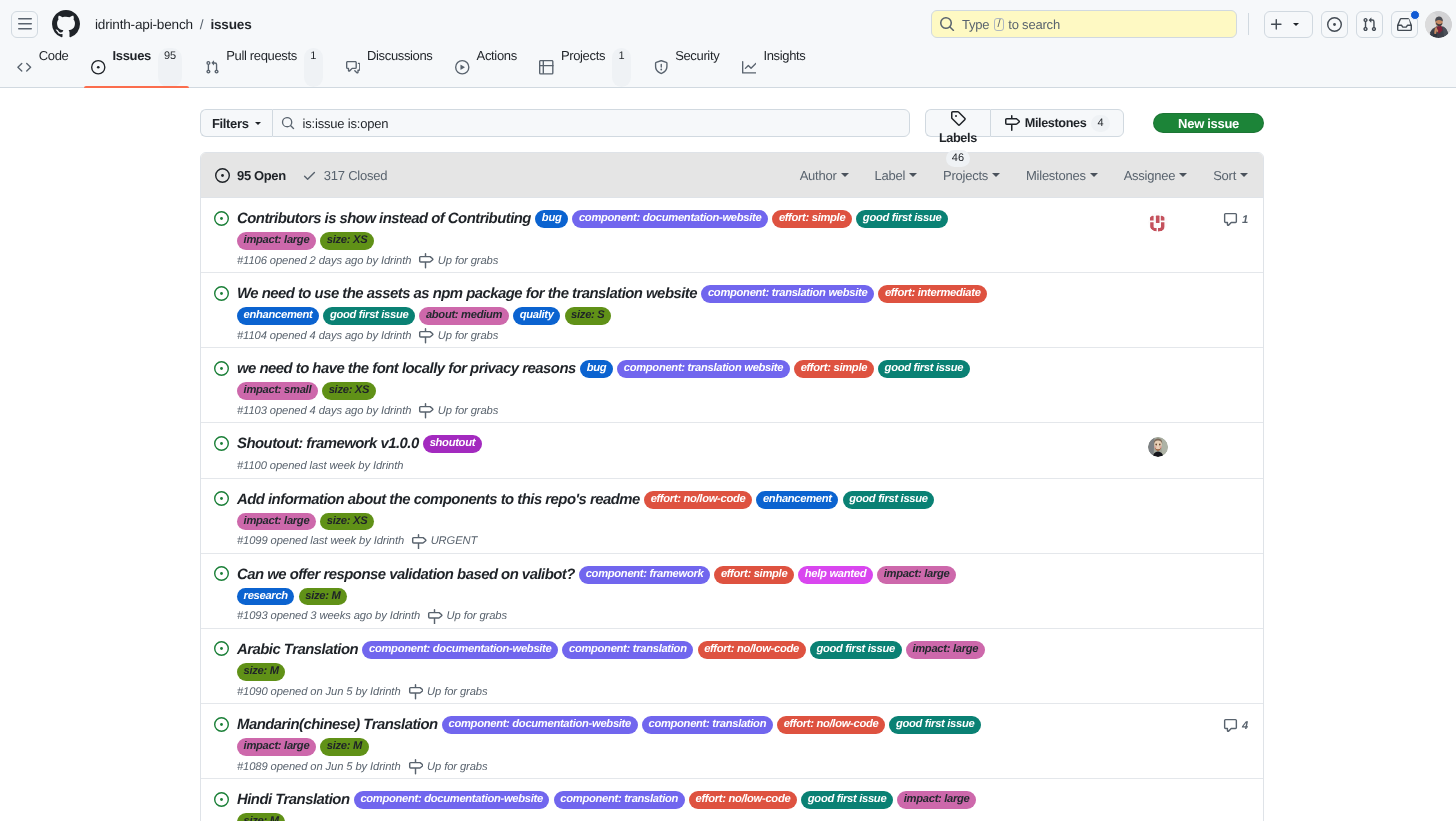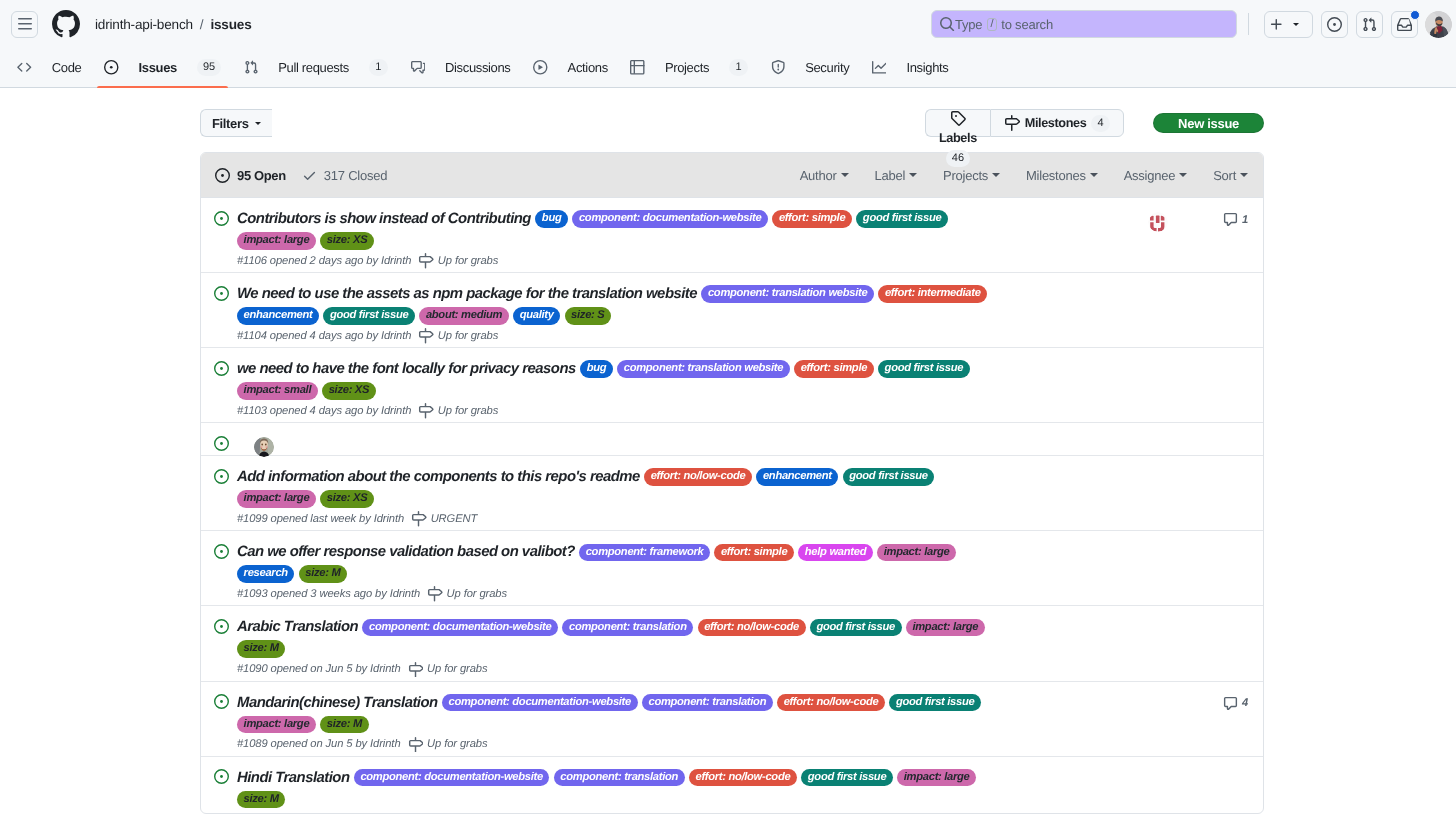--- a/index.html
+++ b/index.html
@@ -40,25 +40,26 @@
   .crumbs .owner { color:#1f2328; }
   .crumbs .sep { color:#59636e; }
   .crumbs .cpage { color:#1f2328; font-weight:700; flex:0 0 auto; }
   .crumbs .owner, .crumbs .sep { flex: 0 0 auto; }
 
   .hdr-right { margin-left:auto; display:flex; align-items:center; }
   .searchbox {
     width: 306px; height: 28px;
     border: 1px solid #d1d9e0;
     border-radius: 6px;
-    background: #c4b5fd;
+    background: #fef9c3;
     display:flex; align-items:center;
     padding: 0 7px;
     color: #59636e;
     font-size: 13px;
+    gap: 7px;
   }
   .searchbox .ph { display:flex; align-items:center; gap:4.5px; color:#59636e; }
   .slash-key {
     border:1px solid #afb8c1; border-radius:3px;
     font-size:11px; line-height:11px; height:13px;
     padding:0 2.5px; display:flex; align-items:center;
     color:#59636e; background:transparent;
   }
   .hdr-div { width:1px; height:22px; background:#d1d9e0; margin: 0 7px 0 11px; }
   .iconbtn {
@@ -77,21 +78,21 @@
   
   .reponav {
     height: 40px;
     background: #f6f8fa;
     border-bottom: 1px solid #d1d9e0;
     display: flex;
     align-items: stretch;
     padding: 0 6px;
   }
   .navtab {
-    display:flex; align-items:center; gap:20px;
+    display:flex; gap:7px;
     padding: 0 8px;
     margin: 0 3.3px;
     font-size: 13px;
     color:#1f2328;
     position:relative;
     white-space:nowrap;
     letter-spacing:-0.35px;
   }
   .navtab .ic { color:#59636e; display:flex; align-items:center; }
   .navtab.sel { font-weight:700; }
@@ -354,20 +355,28 @@
   <span>Insights</span>
  </div>
 </div>
 <div class="page">
  <div class="toolbar">
   <div class="filters-wrap">
    <div class="filters-btn">
           <span>Filters</span>
           <span class="caret-d"></span>
         </div>
+   <div class="qsearch">
+          <span class="si">
+            <svg width="14" height="14" viewBox="0 0 16 16" fill="currentColor">
+              <path d="M10.68 11.74a6 6 0 0 1-7.922-8.982 6 6 0 0 1 8.982 7.922l3.04 3.04a.749.749 0 0 1-.253 1.265.749.749 0 0 1-.816-.165ZM11.5 7a4.499 4.499 0 1 0-8.997 0A4.499 4.499 0 0 0 11.5 7Z"></path>
+            </svg>
+          </span>
+          <span>is:issue is:open</span>
+        </div>
   </div>
   <div class="lm-group">
    <div class="lm-btn">
           <span>
             <svg width="16" height="16" viewBox="0 0 16 16" fill="currentColor">
               <path d="M1 7.775V2.75C1 1.784 1.784 1 2.75 1h5.025c.464 0 .91.184 1.238.513l6.25 6.25a1.75 1.75 0 0 1 0 2.474l-5.026 5.026a1.75 1.75 0 0 1-2.474 0l-6.25-6.25A1.752 1.752 0 0 1 1 7.775Zm1.5 0c0 .066.026.13.073.177l6.25 6.25a.25.25 0 0 0 .354 0l5.025-5.025a.25.25 0 0 0 0-.354l-6.25-6.25a.25.25 0 0 0-.177-.073H2.75a.25.25 0 0 0-.25.25ZM6 5a1 1 0 1 1 0 2 1 1 0 0 1 0-2Z"></path>
             </svg>
           </span>
           <span>Labels</span>
           <span class="cnt2">46</span>
@@ -560,20 +569,29 @@
    <div class="row-right">
    </div>
   </div>
   <div class="row">
    <div class="row-ic">
           <svg width="15" height="15" viewBox="0 0 16 16" fill="currentColor">
             <path d="M8 9.5a1.5 1.5 0 1 0 0-3 1.5 1.5 0 0 0 0 3Z"></path>
             <path d="M8 0a8 8 0 1 1 0 16A8 8 0 0 1 8 0ZM1.5 8a6.5 6.5 0 1 0 13 0 6.5 6.5 0 0 0-13 0Z"></path>
           </svg>
         </div>
+   <div class="row-main">
+    <div class="title-line">
+     <span class="ititle">Shoutout: framework v1.0.0</span>
+     <span class="lbl" style="background:#a32abf;color:#ffffff">shoutout</span>
+    </div>
+    <div class="meta">
+     <span>#1100 opened last week by Idrinth</span>
+    </div>
+   </div>
    <div class="row-right">
     <div class="asg-slot">
      <div class="asg">
               <svg viewBox="0 0 20 20" width="20" height="20">
 <defs>
  <clipPath id="cav2">
                     <circle cx="10" cy="10" r="10"></circle>
                   </clipPath>
  <filter id="sb2" x="-20%" y="-20%" width="140%" height="140%">
                     <feGaussianBlur stdDeviation="0.55"></feGaussianBlur>

